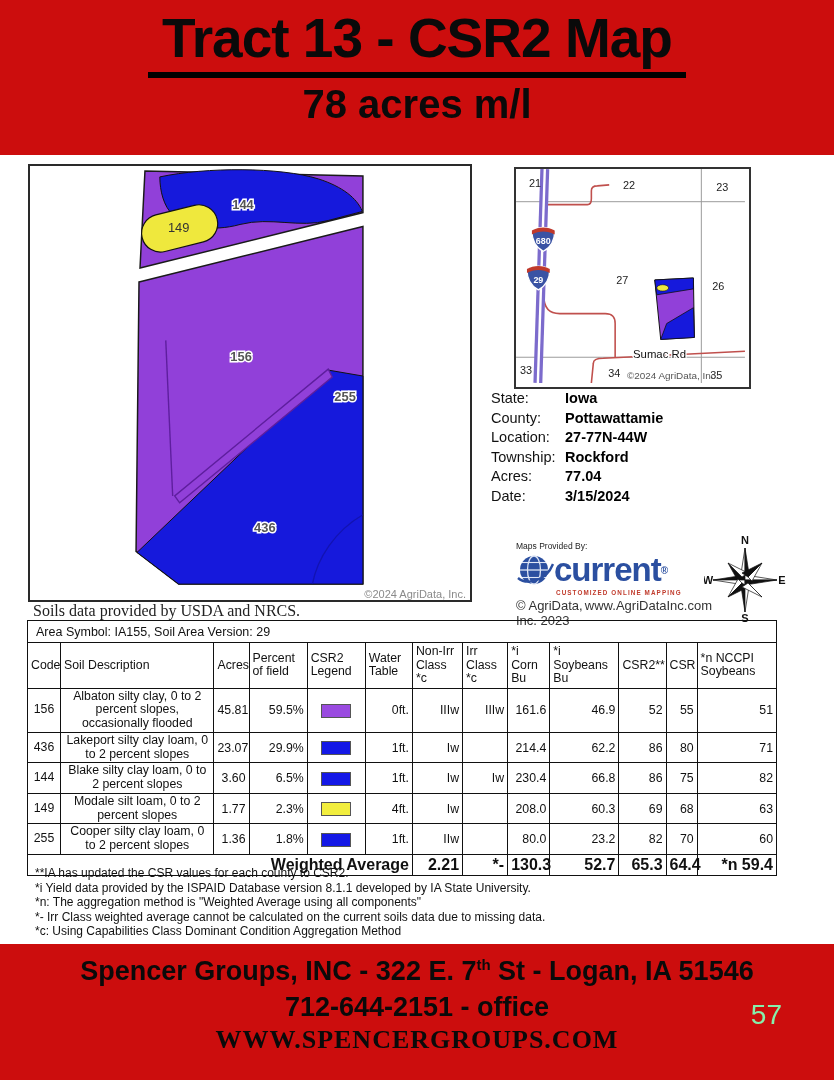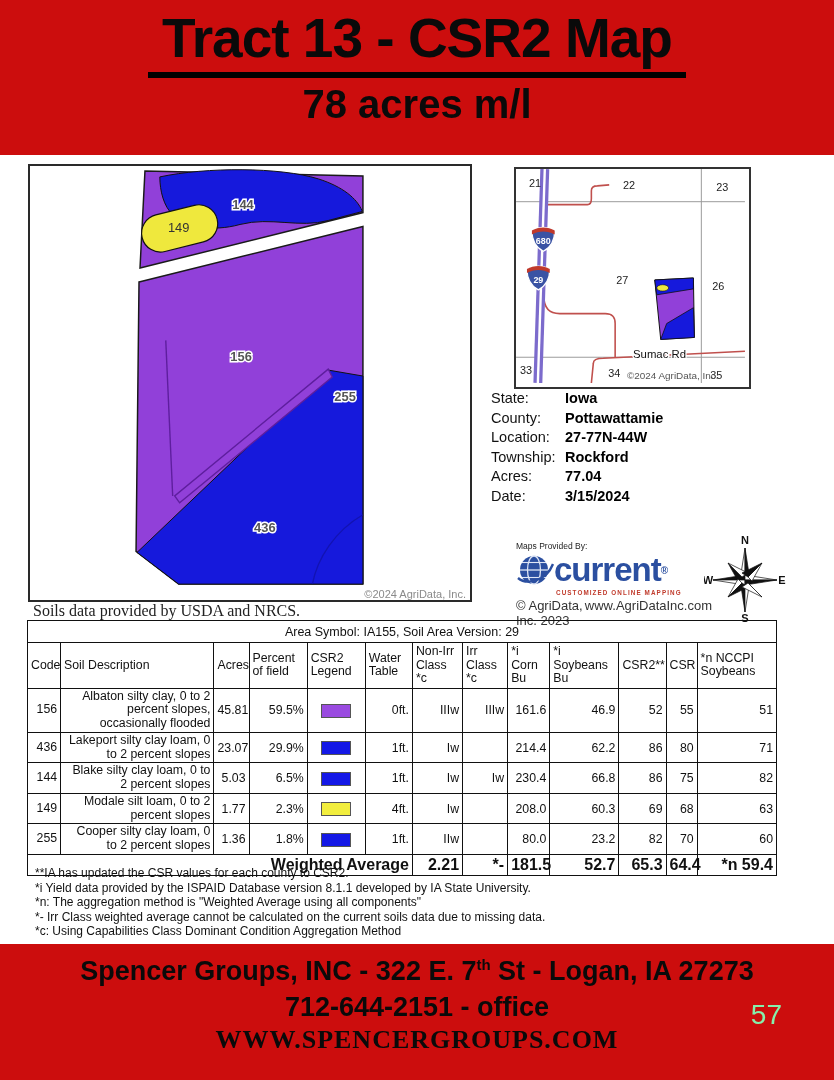--- a/index.html
+++ b/index.html
@@ -43,22 +43,22 @@
   #brand-word{font-size:33px;font-weight:800;color:#2b4fa0;line-height:0.9;letter-spacing:-1px;}
   #brand-reg{font-size:10px;color:#2b4fa0;vertical-align:top;font-weight:bold;}
   #tagline{font-size:6.3px;letter-spacing:1.1px;color:#c03a2b;font-weight:bold;margin:1px 0 0 40px;}
   #provider-bottom{display:flex;font-size:13px;color:#333;margin-top:2px;width:196px;}
   #compass{position:absolute;left:704px;top:534px;}
   
   #table-wrap{position:absolute;left:27px;top:620px;width:750px;}
   table{border-collapse:collapse;width:750px;table-layout:fixed;font-size:12.3px;}
   td,th{border:1.6px solid #111;padding:1px 3px;vertical-align:middle;color:#111;}
   th{font-weight:normal;text-align:left;line-height:1.1;padding:2px 3px;}
-  #area-symbol-cell{font-size:12.5px;padding:2px 8px;height:17px;text-align:center;}
-  td.c-left{text-align:right;line-height:1.12;}
+  #area-symbol-cell{font-size:12.5px;padding:2px 8px;height:17px;}
+  td.c-left{text-align:center;line-height:1.12;}
   td.c-right{text-align:right;}
   td.c-center{text-align:center;}
   .swatch{display:inline-block;width:28px;height:12px;border:1px solid #555;vertical-align:middle;}
   #weighted-row td{font-weight:bold;font-size:16px;height:18px;}
   
   #footnotes{position:absolute;left:35px;top:866px;font-size:12px;line-height:14.6px;color:#111;}
   
   #footer{top:944px;height:136px;color:#0a0a0a;text-align:center;}
   #footer .l1{font-size:27px;font-weight:800;margin-top:12px;}
   #footer .l1 sup{font-size:15px;}
@@ -280,21 +280,21 @@
           <td class="c-right"></td>
           <td class="c-right">214.4</td>
           <td class="c-right">62.2</td>
           <td class="c-right">86</td>
           <td class="c-right">80</td>
           <td class="c-right">71</td>
         </tr>
         <tr>
           <td class="c-left">144</td>
           <td class="c-left">Blake silty clay loam, 0 to 2 percent slopes</td>
-          <td class="c-right">5.03</td>
+          <td class="c-right">3.60</td>
           <td class="c-right">6.5%</td>
           <td class="c-center"><span class="swatch" style="background: rgb(20, 24, 230);"></span></td>
           <td class="c-right">1ft.</td>
           <td class="c-right">Iw</td>
           <td class="c-right">Iw</td>
           <td class="c-right">230.4</td>
           <td class="c-right">66.8</td>
           <td class="c-right">86</td>
           <td class="c-right">75</td>
           <td class="c-right">82</td>
@@ -326,38 +326,38 @@
           <td class="c-right">80.0</td>
           <td class="c-right">23.2</td>
           <td class="c-right">82</td>
           <td class="c-right">70</td>
           <td class="c-right">60</td>
         </tr>
       <tr id="weighted-row">
         <td colspan="6" class="c-right">Weighted Average</td>
         <td class="c-right">2.21</td>
         <td class="c-right">*-</td>
-        <td class="c-right">181.5</td>
+        <td class="c-right">130.3</td>
         <td class="c-right">52.7</td>
         <td class="c-right">65.3</td>
         <td class="c-right">64.4</td>
         <td class="c-right">*n 59.4</td>
       </tr>
     </tbody>
   </table>
 </div>
 
 <div id="footnotes">
     <div>**IA has updated the CSR values for each county to CSR2.</div>
     <div>*i Yield data provided by the ISPAID Database version 8.1.1 developed by IA State University.</div>
     <div>*n: The aggregation method is "Weighted Average using all components"</div>
     <div>*- Irr Class weighted average cannot be calculated on the current soils data due to missing data.</div>
     <div>*c: Using Capabilities Class Dominant Condition Aggregation Method</div>
   </div>
 
 <div class="banner" id="footer">
   <div class="l1">
-    <span>Spencer Groups, INC - 322 E. 7</span><sup>th</sup><span> St - Logan, IA 27273</span>
+    <span>Spencer Groups, INC - 322 E. 7</span><sup>th</sup><span> St - Logan, IA 51546</span>
   </div>
   <div class="l2">712-644-2151 - office</div>
   <div class="l3">WWW.SPENCERGROUPS.COM</div>
   <div id="page-number">57</div>
 </div>
 
 </body></html>

